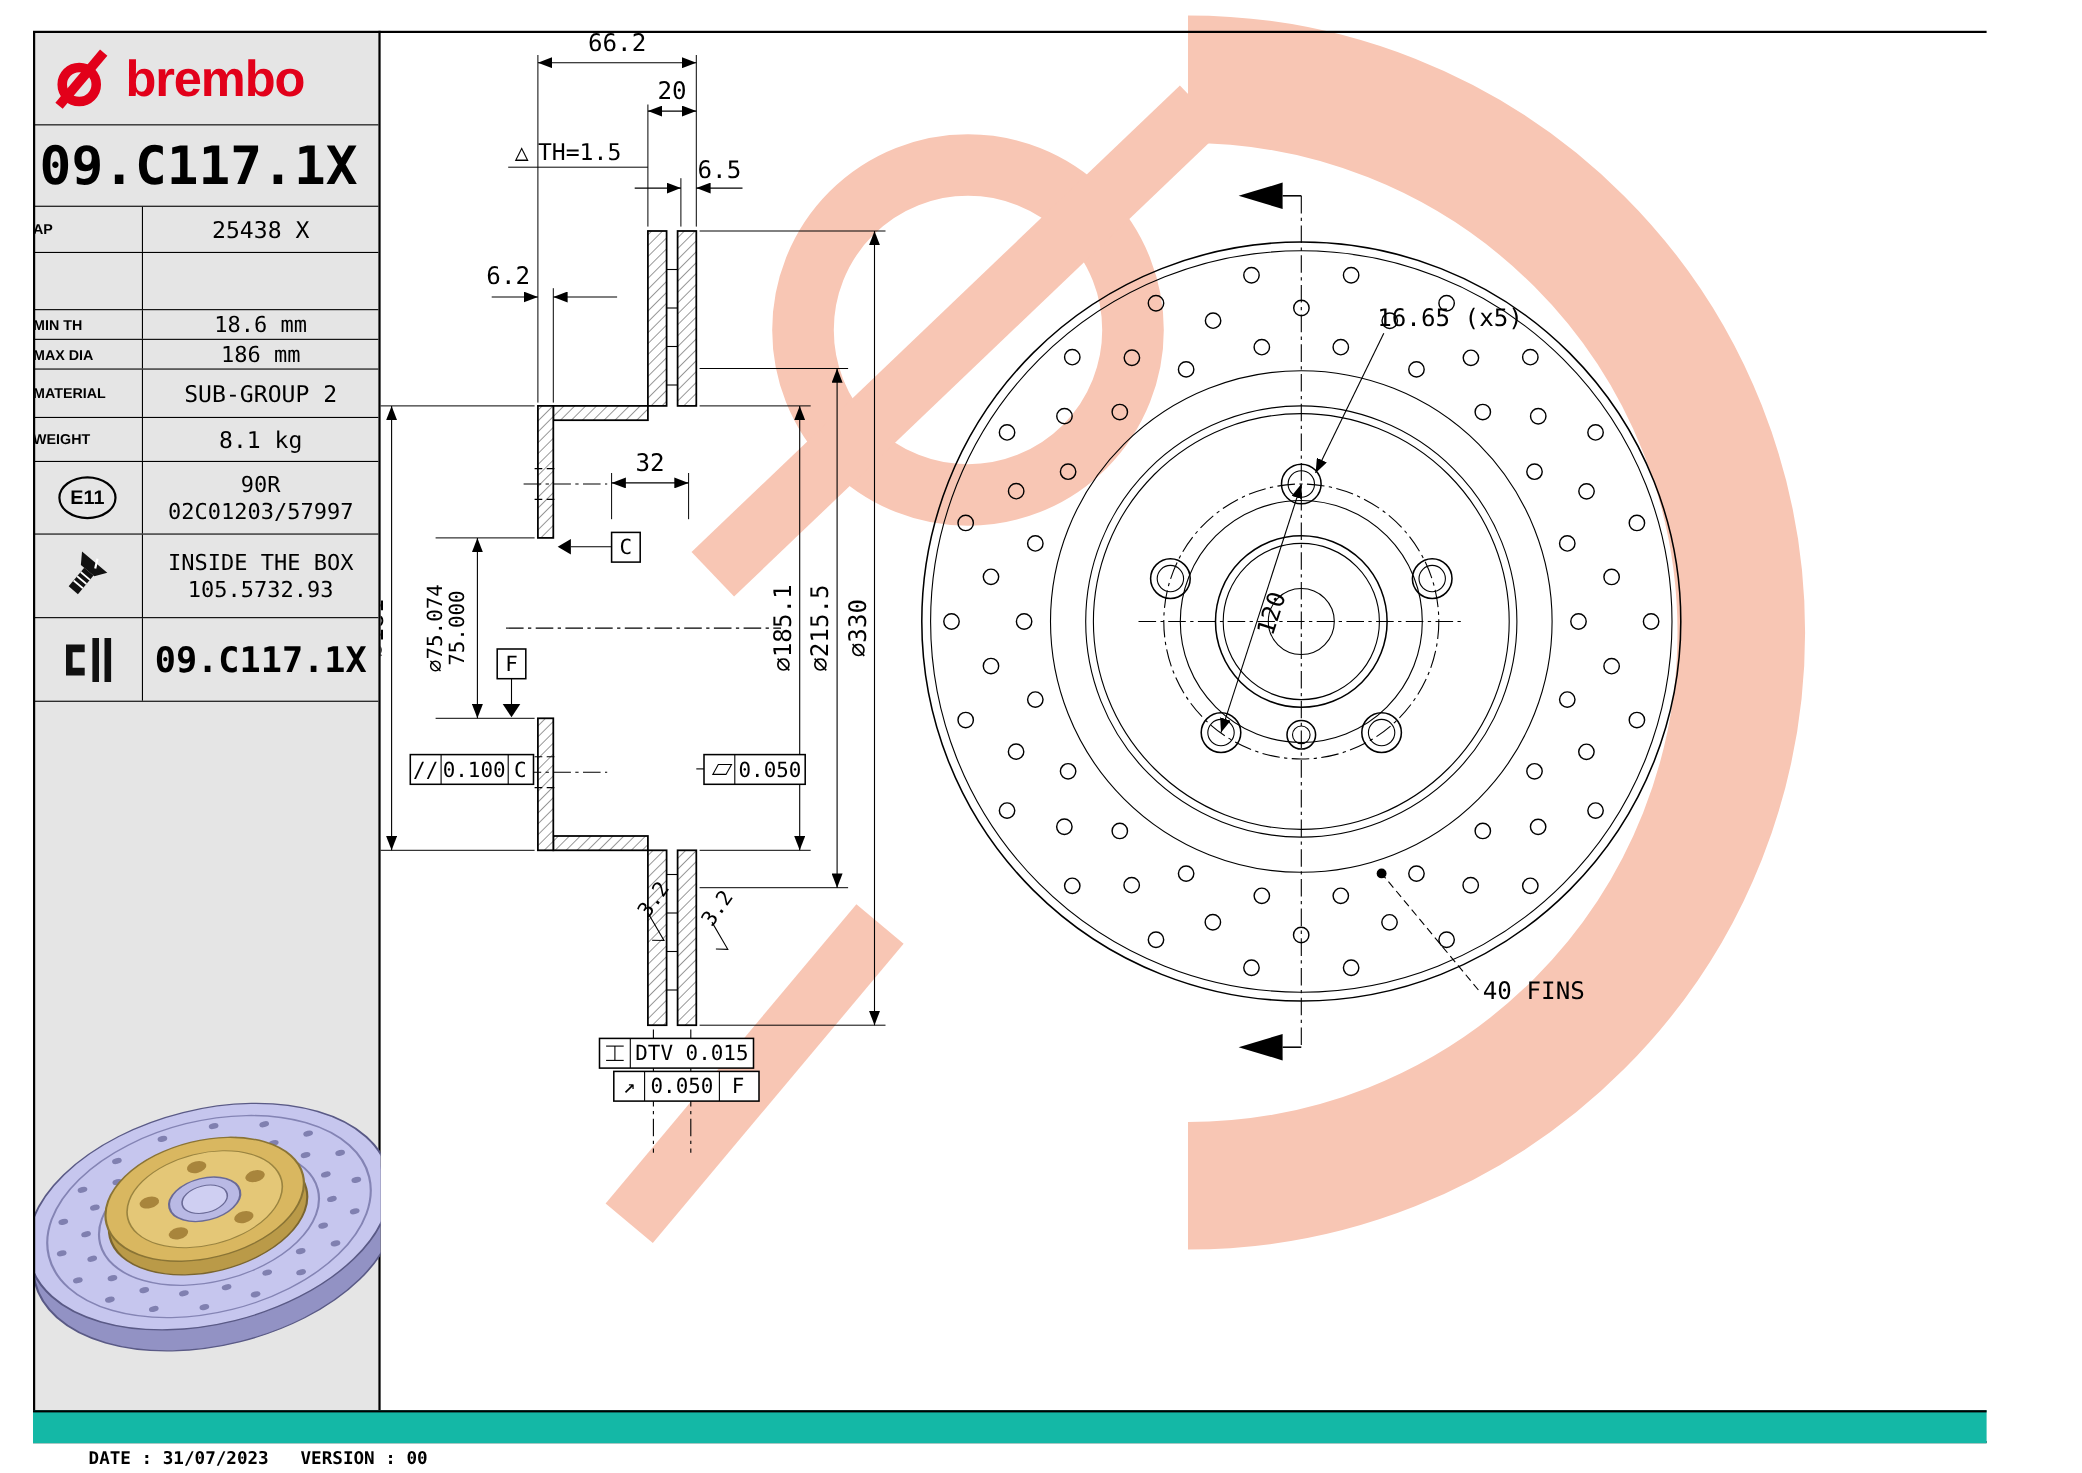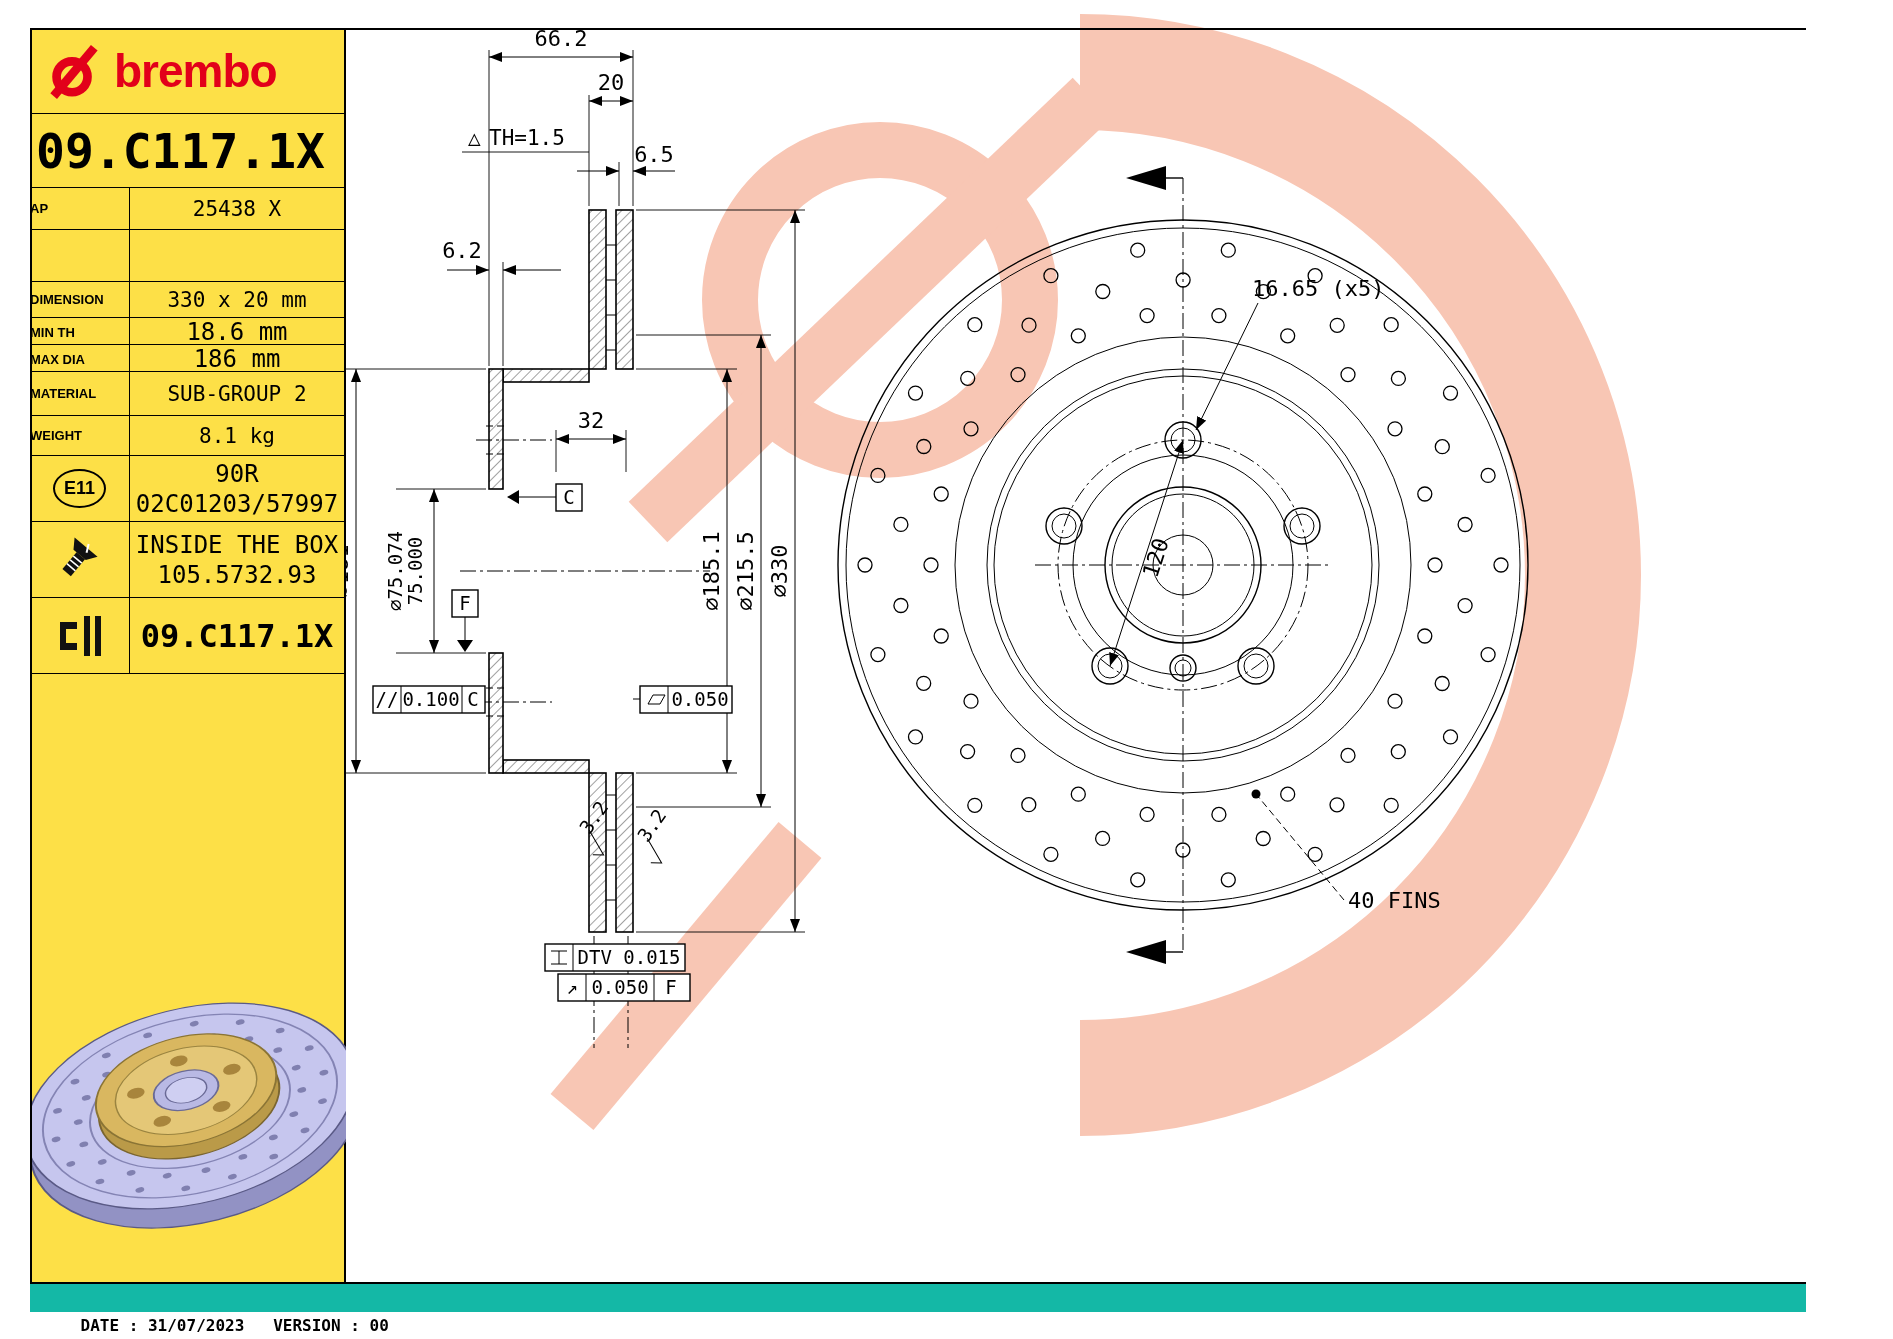--- a/index.html
+++ b/index.html
@@ -11,30 +11,30 @@
   .t22{font-size:22px}.t21{font-size:21px}.t19{font-size:19px}
 
   #watermark,#techsvg{position:absolute;left:0;top:0}
   #watermark{z-index:0}
   #techsvg{z-index:1}
 
   .frame{position:absolute;left:30px;top:28px;width:1831px;height:1284px;
          border:2.5px solid #000;z-index:3;pointer-events:none}
 
   .sidebar{position:absolute;left:30px;top:28px;width:316px;height:1254px;
-           border-right:2px solid #000;z-index:2;background:#fde047;
+           border-right:2px solid #000;z-index:2;background:#e5e5e5;
            display:flex;flex-direction:column}
   .row{border-bottom:1.5px solid #000;flex:none}
   .two{display:grid;grid-template-columns:100px 1fr}
   .lab{font:700 13px "Liberation Sans",sans-serif;padding-left:0;
        border-right:1.5px solid #000;display:flex;align-items:center;height:100%}
   .lab.iconcell{justify-content:center;padding:0}
   .val{font:21px "DejaVu Sans Mono",monospace;display:flex;align-items:center;
        justify-content:center;text-align:right;height:100%}
-  .val.small{font-size:24px}
+  .val.small{font-size:20px}
   .val.col{flex-direction:column;line-height:1.25}
   .h86{height:86px}.h74{height:74px}.h42{height:42px}.h52{height:52px}
   .h36{height:36px}.h27{height:27px}.h44{height:44px}.h40{height:40px}
   .h66{height:66px}.h76{height:76px}.h58{height:58px}
   .logo-row{display:flex;align-items:center;gap:12px;padding-left:14px}
   .brand{font:700 46px "Liberation Sans",sans-serif;color:#e2001a;letter-spacing:-1px}
   .partnum{font:700 48px "DejaVu Sans Mono",monospace;padding-left:6px;
            display:flex;align-items:center;height:100%}
   .e11{border:2.5px solid #000;border-radius:50%;padding:7px 9px;
        font:700 18px "Liberation Sans",sans-serif}
@@ -375,24 +375,20 @@
       <div class="partnum" data-name="part-number">09.C117.1X</div>
     </div>
     <div class="row h42 two" data-name="ap-row">
       <div class="lab" data-name="ap-label">AP</div>
       <div class="val" data-name="ap-value">25438 X</div>
     </div>
     <div class="row h52 two" data-name="spacer-row">
       <div class="lab" data-name="spacer-label"></div>
       <div class="val" data-name="spacer-value"></div>
     </div>
-    <div class="row h36 two" data-name="dimension-row">
-      <div class="lab" data-name="dimension-label">DIMENSION</div>
-      <div class="val" data-name="dimension-value">330 x 20 mm</div>
-    </div>
     <div class="row h27 two" data-name="min-th-row">
       <div class="lab" data-name="min-th-label">MIN TH</div>
       <div class="val small" data-name="min-th-value">18.6 mm</div>
     </div>
     <div class="row h27 two" data-name="max-dia-row">
       <div class="lab" data-name="max-dia-label">MAX DIA</div>
       <div class="val small" data-name="max-dia-value">186 mm</div>
     </div>
     <div class="row h44 two" data-name="material-row">
       <div class="lab" data-name="material-label">MATERIAL</div>

